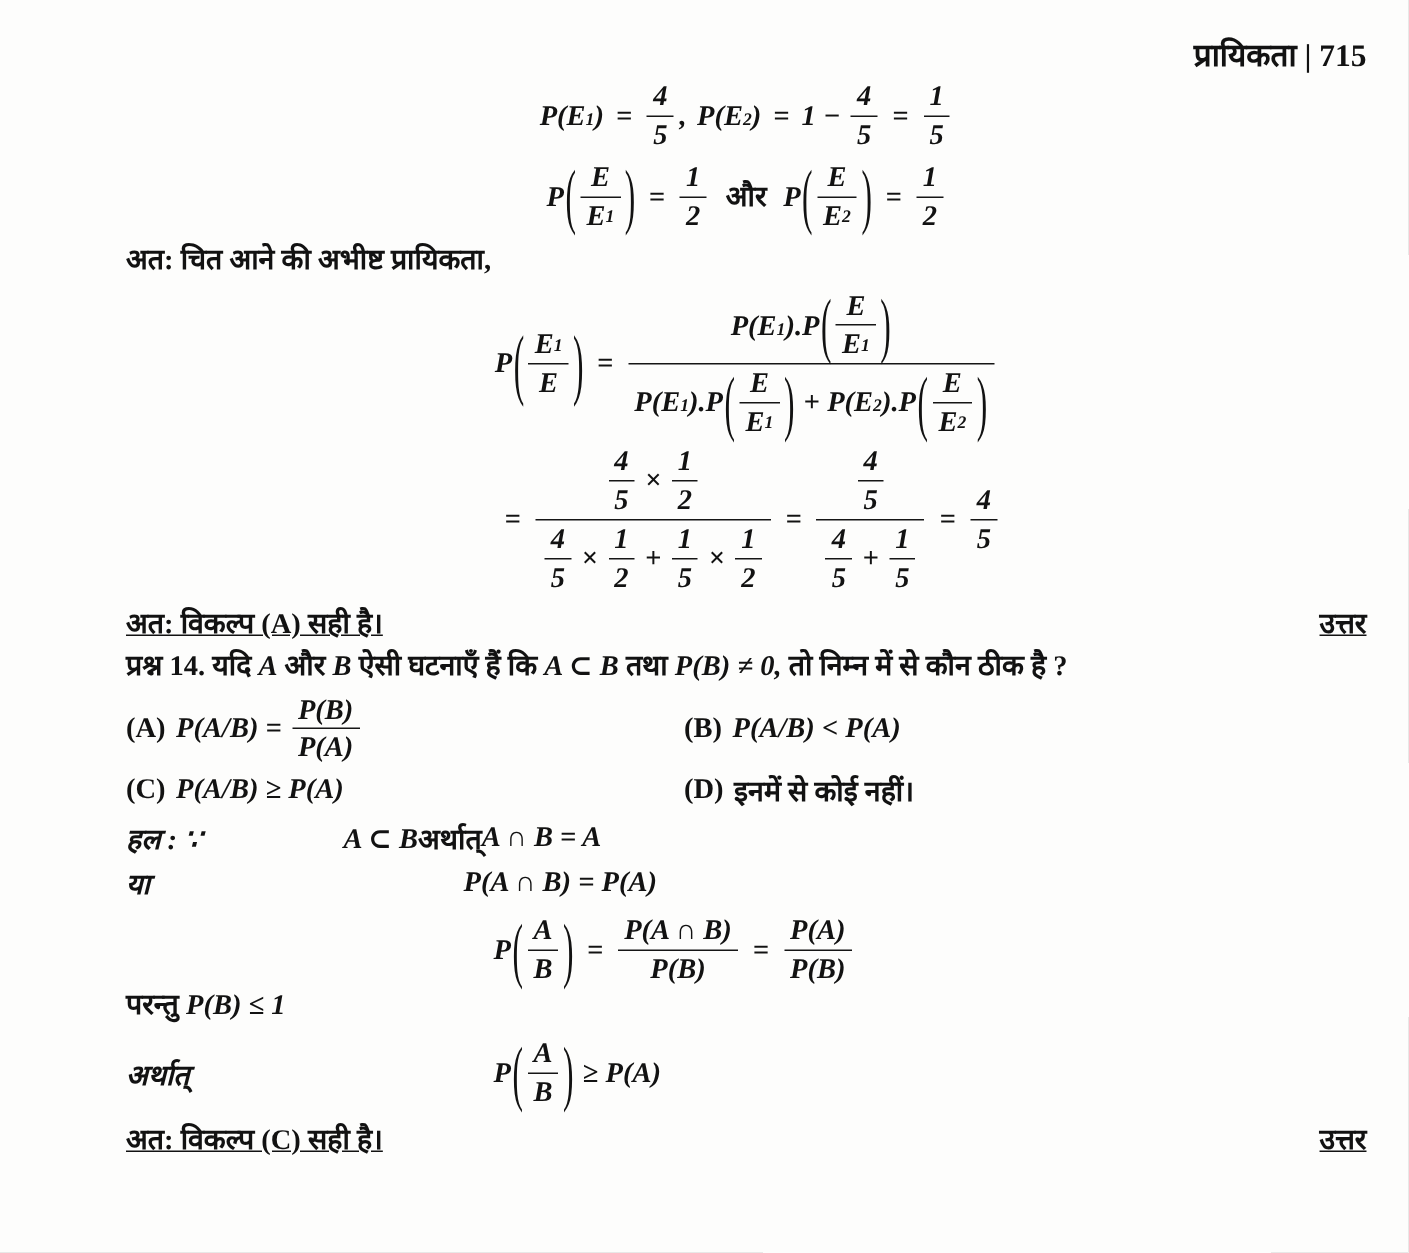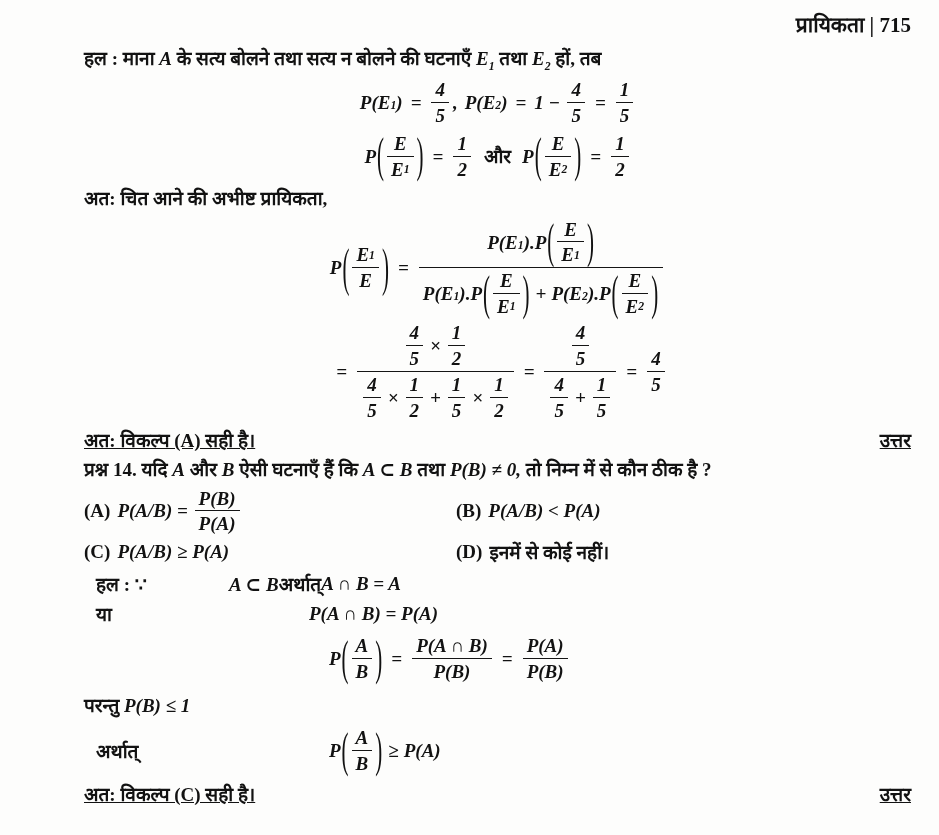--- a/index.html
+++ b/index.html
@@ -10,25 +10,25 @@
     color: #121212;
     font-family: "Liberation Serif", "DejaVu Serif", serif;
     padding: 8px 28px 6px 84px;
     overflow: hidden;
     position: relative;
   }
   .hn { font-weight: 700; font-style: normal; }
   .m  { font-weight: 700; font-style: italic; }
   sub { font-size: 0.62em; }
 
-  .header-row { text-align: right; font-size: 21px; margin-top: 2px; }
+  .header-row { text-align: right; font-size: 21px; margin-top: 14px; }
 
   .line { margin: 0; font-size: 19px; line-height: 1.38; }
   .mt4 { margin-top: 4px; } .mt6 { margin-top: 6px; } .mt8 { margin-top: 8px; }
-  .mt10 { margin-top: 10px; }
+  .mt10 { }
 
   .eqrow {
     display: flex; align-items: center; justify-content: center;
     font-size: 19px; line-height: 1.15;
   }
   .run { display: inline-flex; align-items: baseline; white-space: pre; }
   .op   { margin: 0 8px; }
   .opin { margin: 0 5px; }
 
   .fr { display: inline-flex; flex-direction: column; align-items: stretch; margin: 0 2px; line-height: 1.15; }
@@ -44,34 +44,33 @@
   .ansrow { display: flex; justify-content: space-between; align-items: center; font-size: 19px; text-decoration: underline; }
 
   .opts {
     display: grid; grid-template-columns: 372px auto;
     row-gap: 4px; margin-top: 4px; font-size: 19px; align-items: center;
   }
   .opt { display: flex; align-items: center; }
   .opt .lab { margin-right: 7px; }
 
   .labelrow { position: relative; display: flex; align-items: center; font-size: 19px; min-height: 26px; }
-  .labelrow .lab { position: absolute; left: 12px; }
+  .labelrow .lab { position: absolute; left: 0; font-style: italic; }
   .labelrow .cnt { display: flex; align-items: center; }
   .ml145 { margin-left: 145px; } .ml225 { margin-left: 225px; } .ml245 { margin-left: 245px; }
 </style>
 </head>
 <body>
 
 <div class="page">
 
   <div class="header-row">
     <span class="hn">प्रायिकता | 715</span>
   </div>
 
-  <p class="line mt8"><span class="hn">हल : माना </span><span class="m">A</span><span class="hn"> के सत्य बोलने तथा सत्य न बोलने की घटनाएँ </span><span class="m">E</span><sub class="m">1</sub><span class="hn"> तथा </span><span class="m">E</span><sub class="m">2</sub><span class="hn"> हों, तब</span></p>
 
   <div class="eqrow mt4">
     <span class="run m"><span>P(E</span><sub>1</sub><span>)</span></span>
     <span class="run m op">=</span>
     <span class="fr">
         <span class="nu m">4</span>
         <span class="de m">5</span>
       </span>
     <span class="run m" style="margin:0 7px 0 2px">,</span>
     <span class="run m"><span>P(E</span><sub>2</sub><span>)</span></span>

